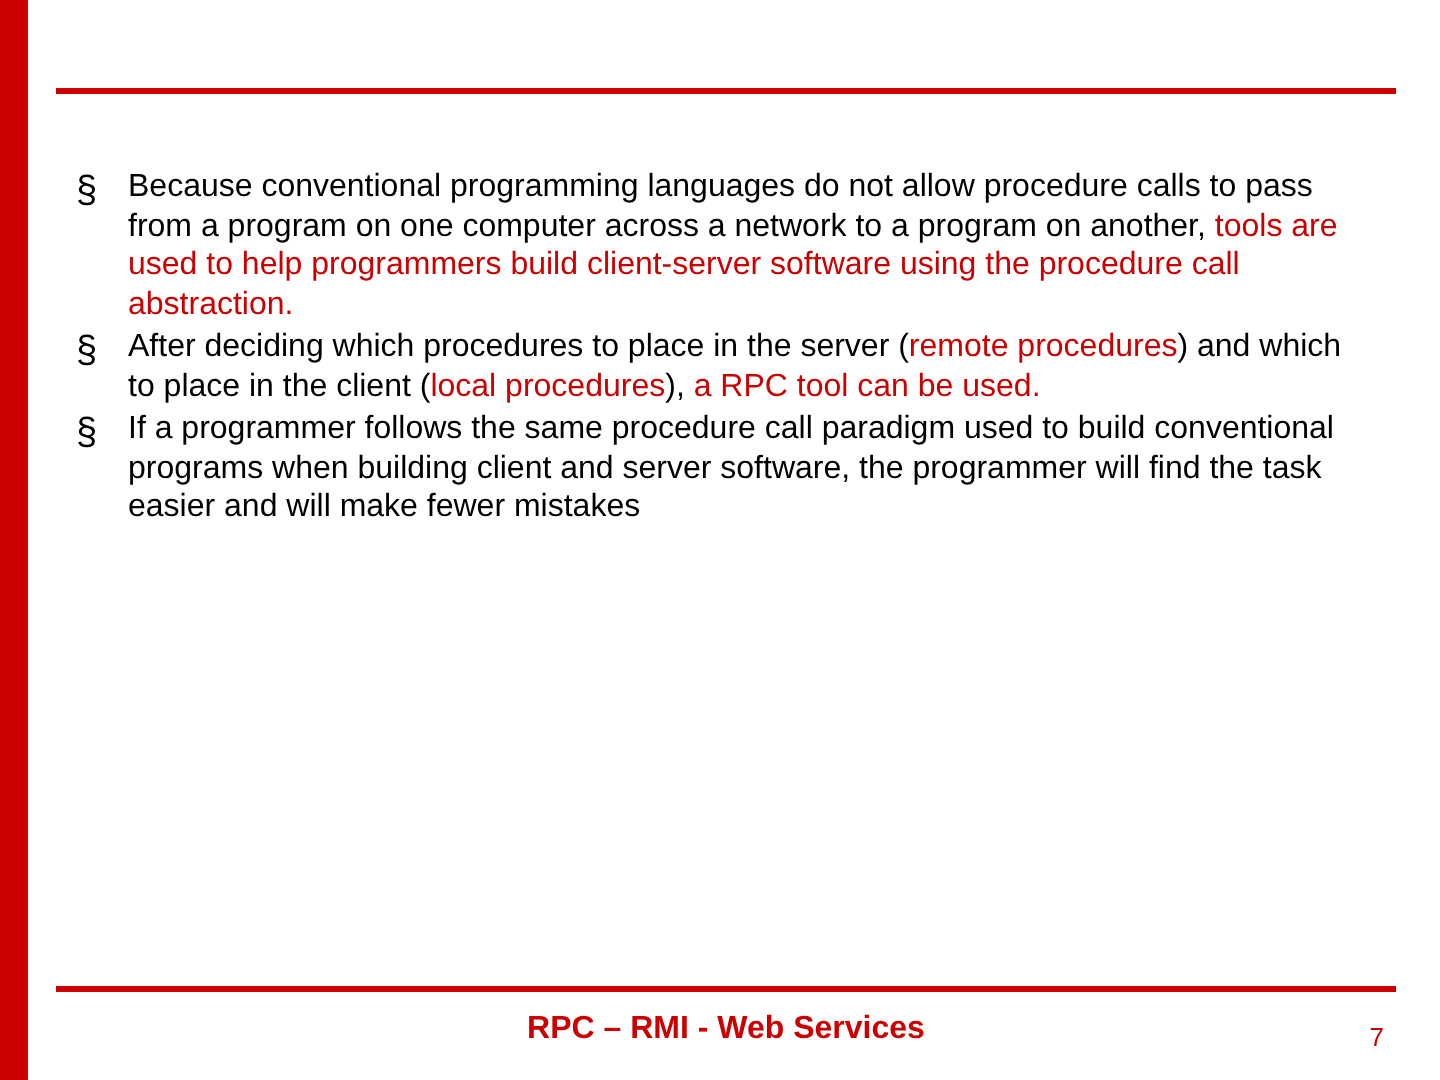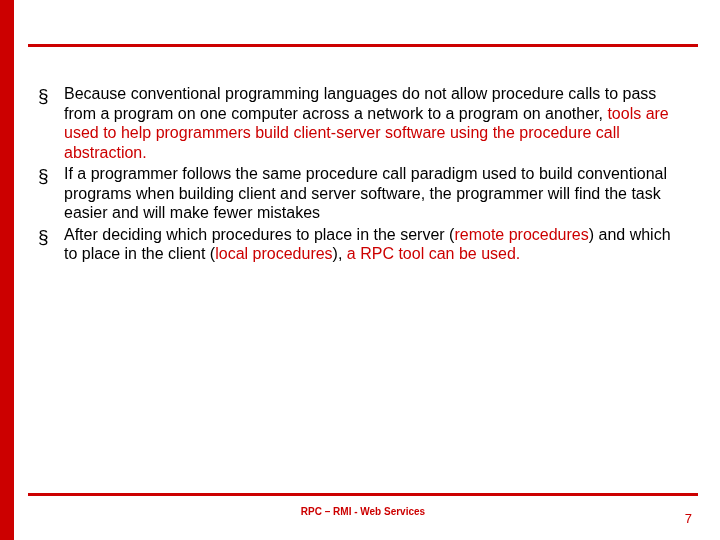--- a/index.html
+++ b/index.html
@@ -66,21 +66,21 @@
     left: 28px;
     right: 22px;
     bottom: 14px;
     height: 20px;
   }
   .footer-title {
     position: absolute;
     left: 0;
     right: 0;
     text-align: center;
-    font-size: 10px;
+    font-size: 16px;
     font-weight: bold;
     color: #cc0000;
   }
   .page-num {
     position: absolute;
     right: 6px;
     bottom: 0;
     font-size: 13px;
     color: #cc0000;
   }
@@ -88,21 +88,21 @@
 </head>
 <body>
 
 <div class="left-bar"></div>
 <div class="top-rule"></div>
 <div class="bottom-rule"></div>
 
 <div class="content">
   <ul class="bullets">
       <li><span>Because conventional programming languages do not allow procedure calls to pass from a program on one computer across a network to a program on another, </span><span class="red">tools are used to help programmers build client-server software using the procedure call abstraction.</span></li>
+      <li><span>After deciding which procedures to place in the server (</span><span class="red">remote procedures</span><span>) and which to place in the client (</span><span class="red">local procedures</span><span>), </span><span class="red">a RPC tool can be used.</span></li>
       <li><span>If a programmer follows the same procedure call paradigm used to build conventional programs when building client and server software, the programmer will find the task easier and will make fewer mistakes</span></li>
-      <li><span>After deciding which procedures to place in the server (</span><span class="red">remote procedures</span><span>) and which to place in the client (</span><span class="red">local procedures</span><span>), </span><span class="red">a RPC tool can be used.</span></li>
     </ul>
 </div>
 
 <div class="footer">
   <div class="footer-title">RPC – RMI - Web Services</div>
   <div class="page-num">7</div>
 </div>
 
 </body></html>

